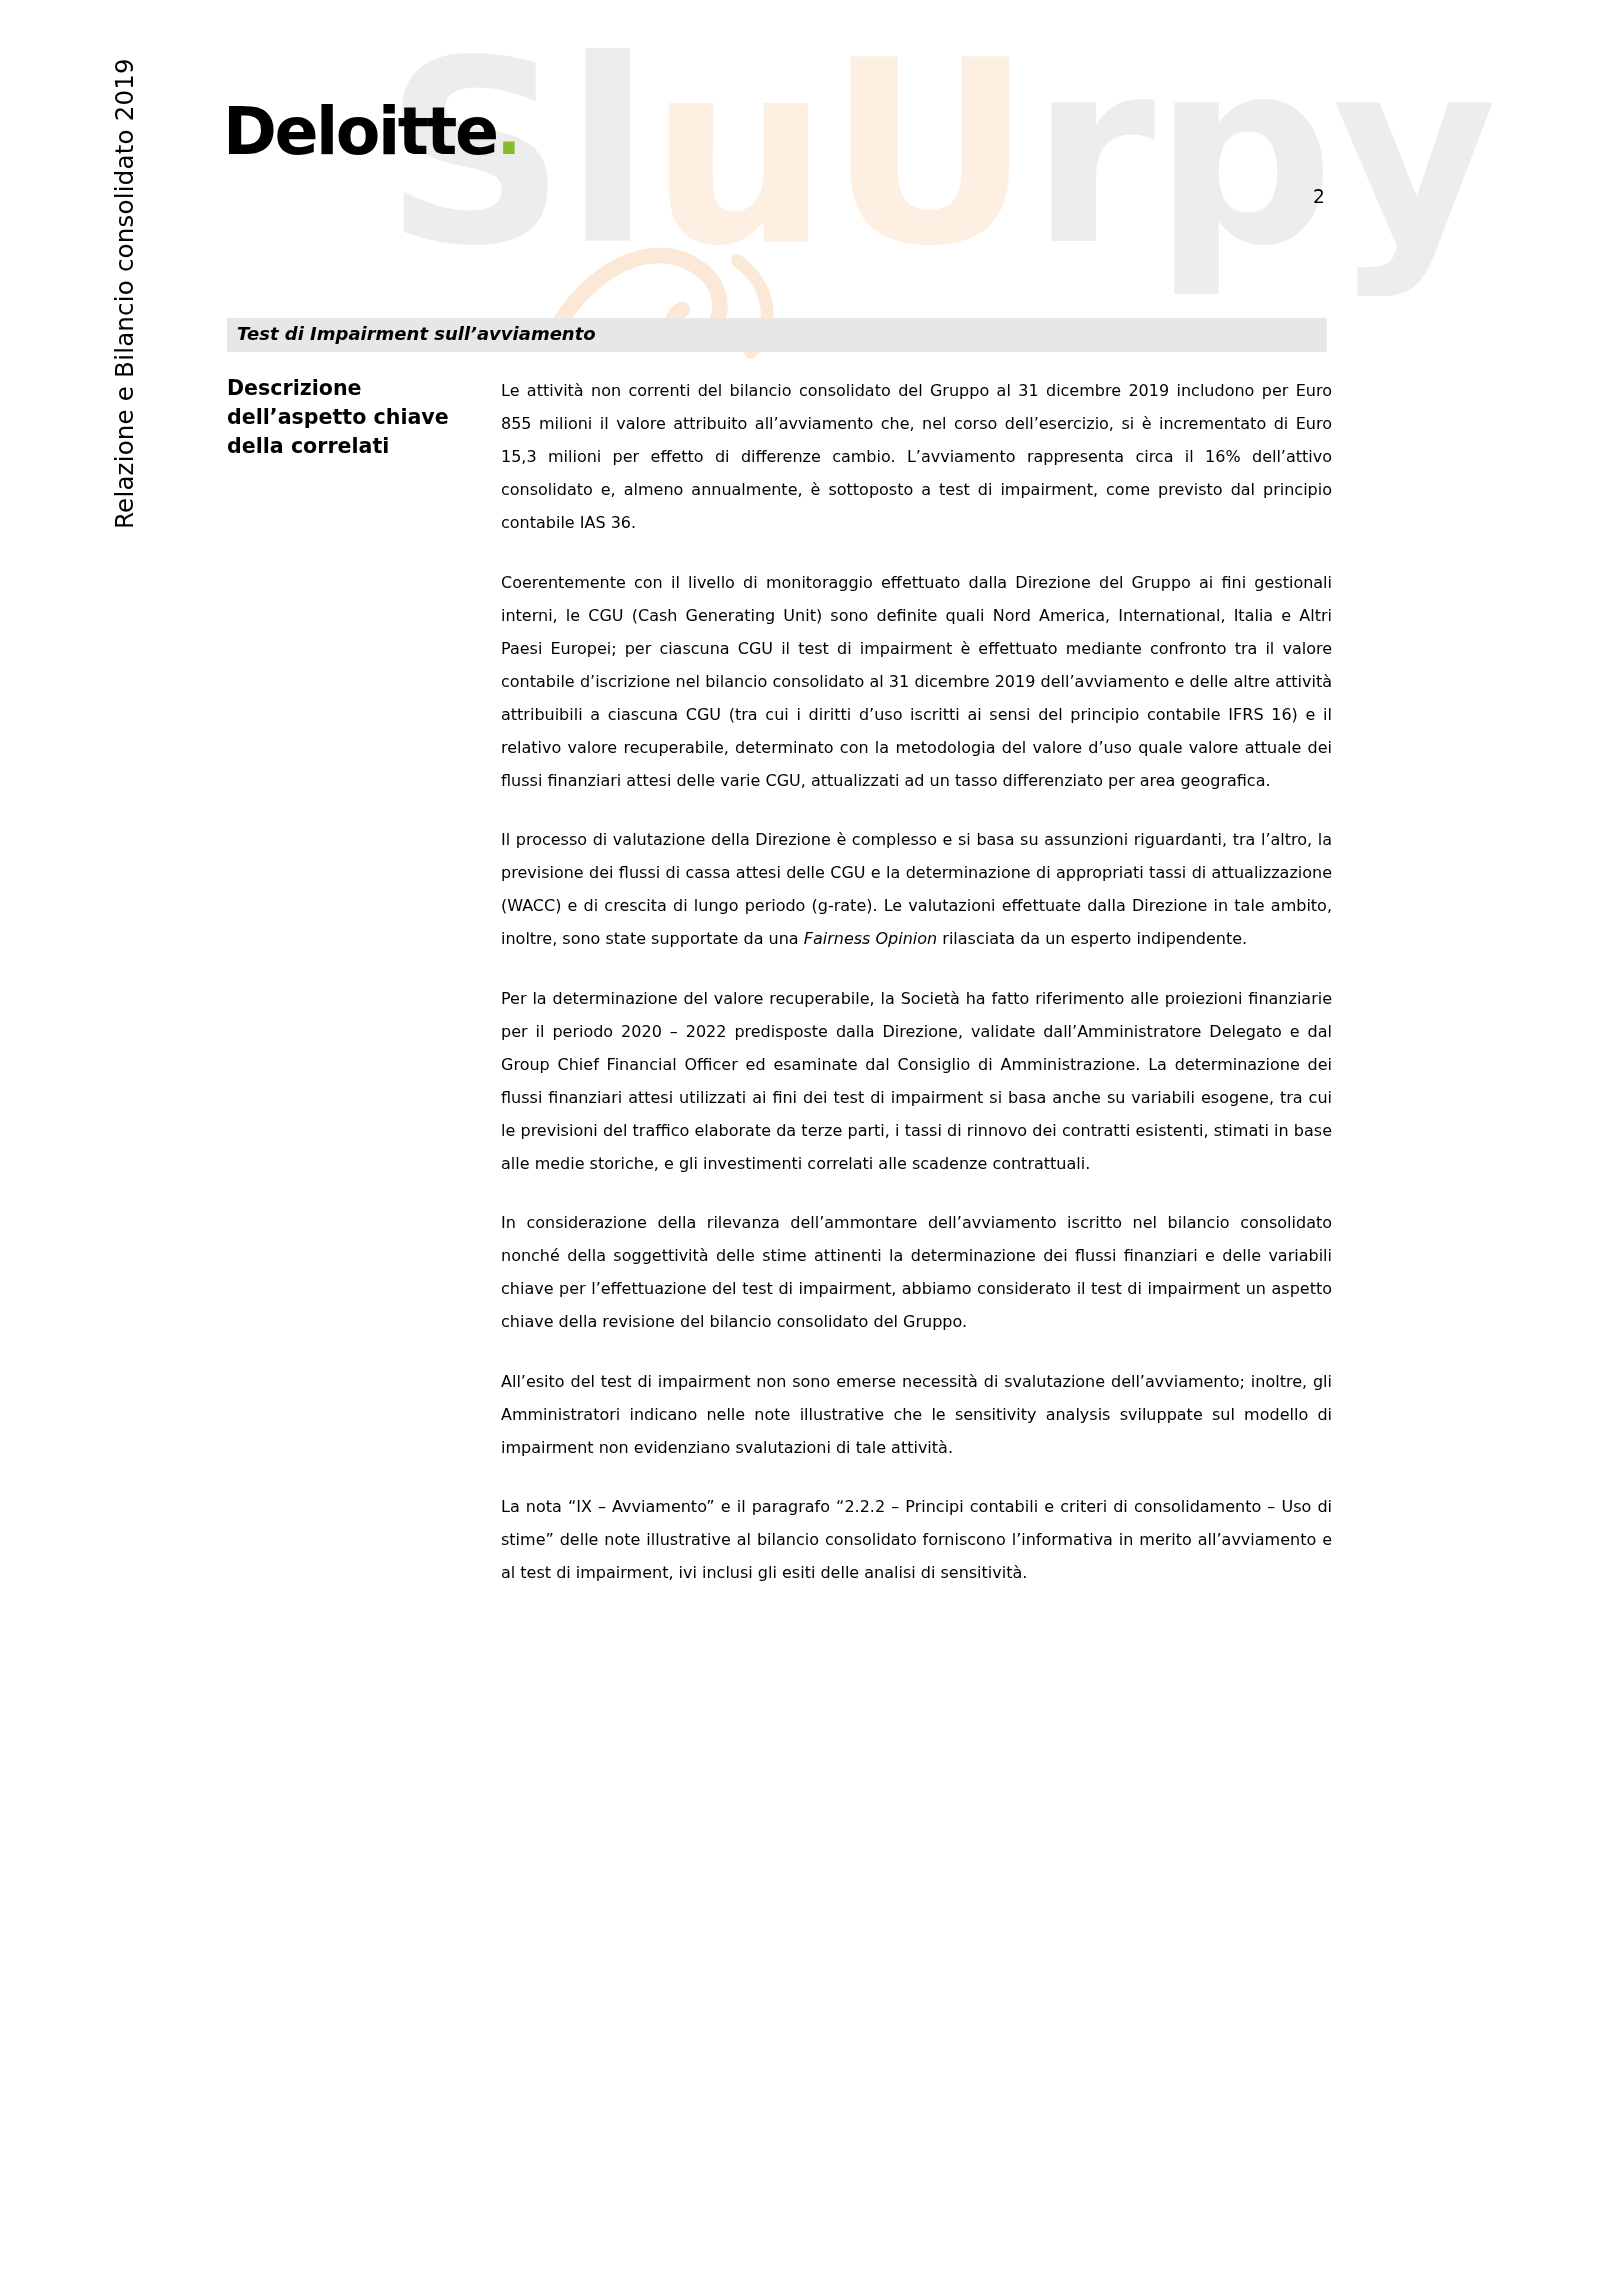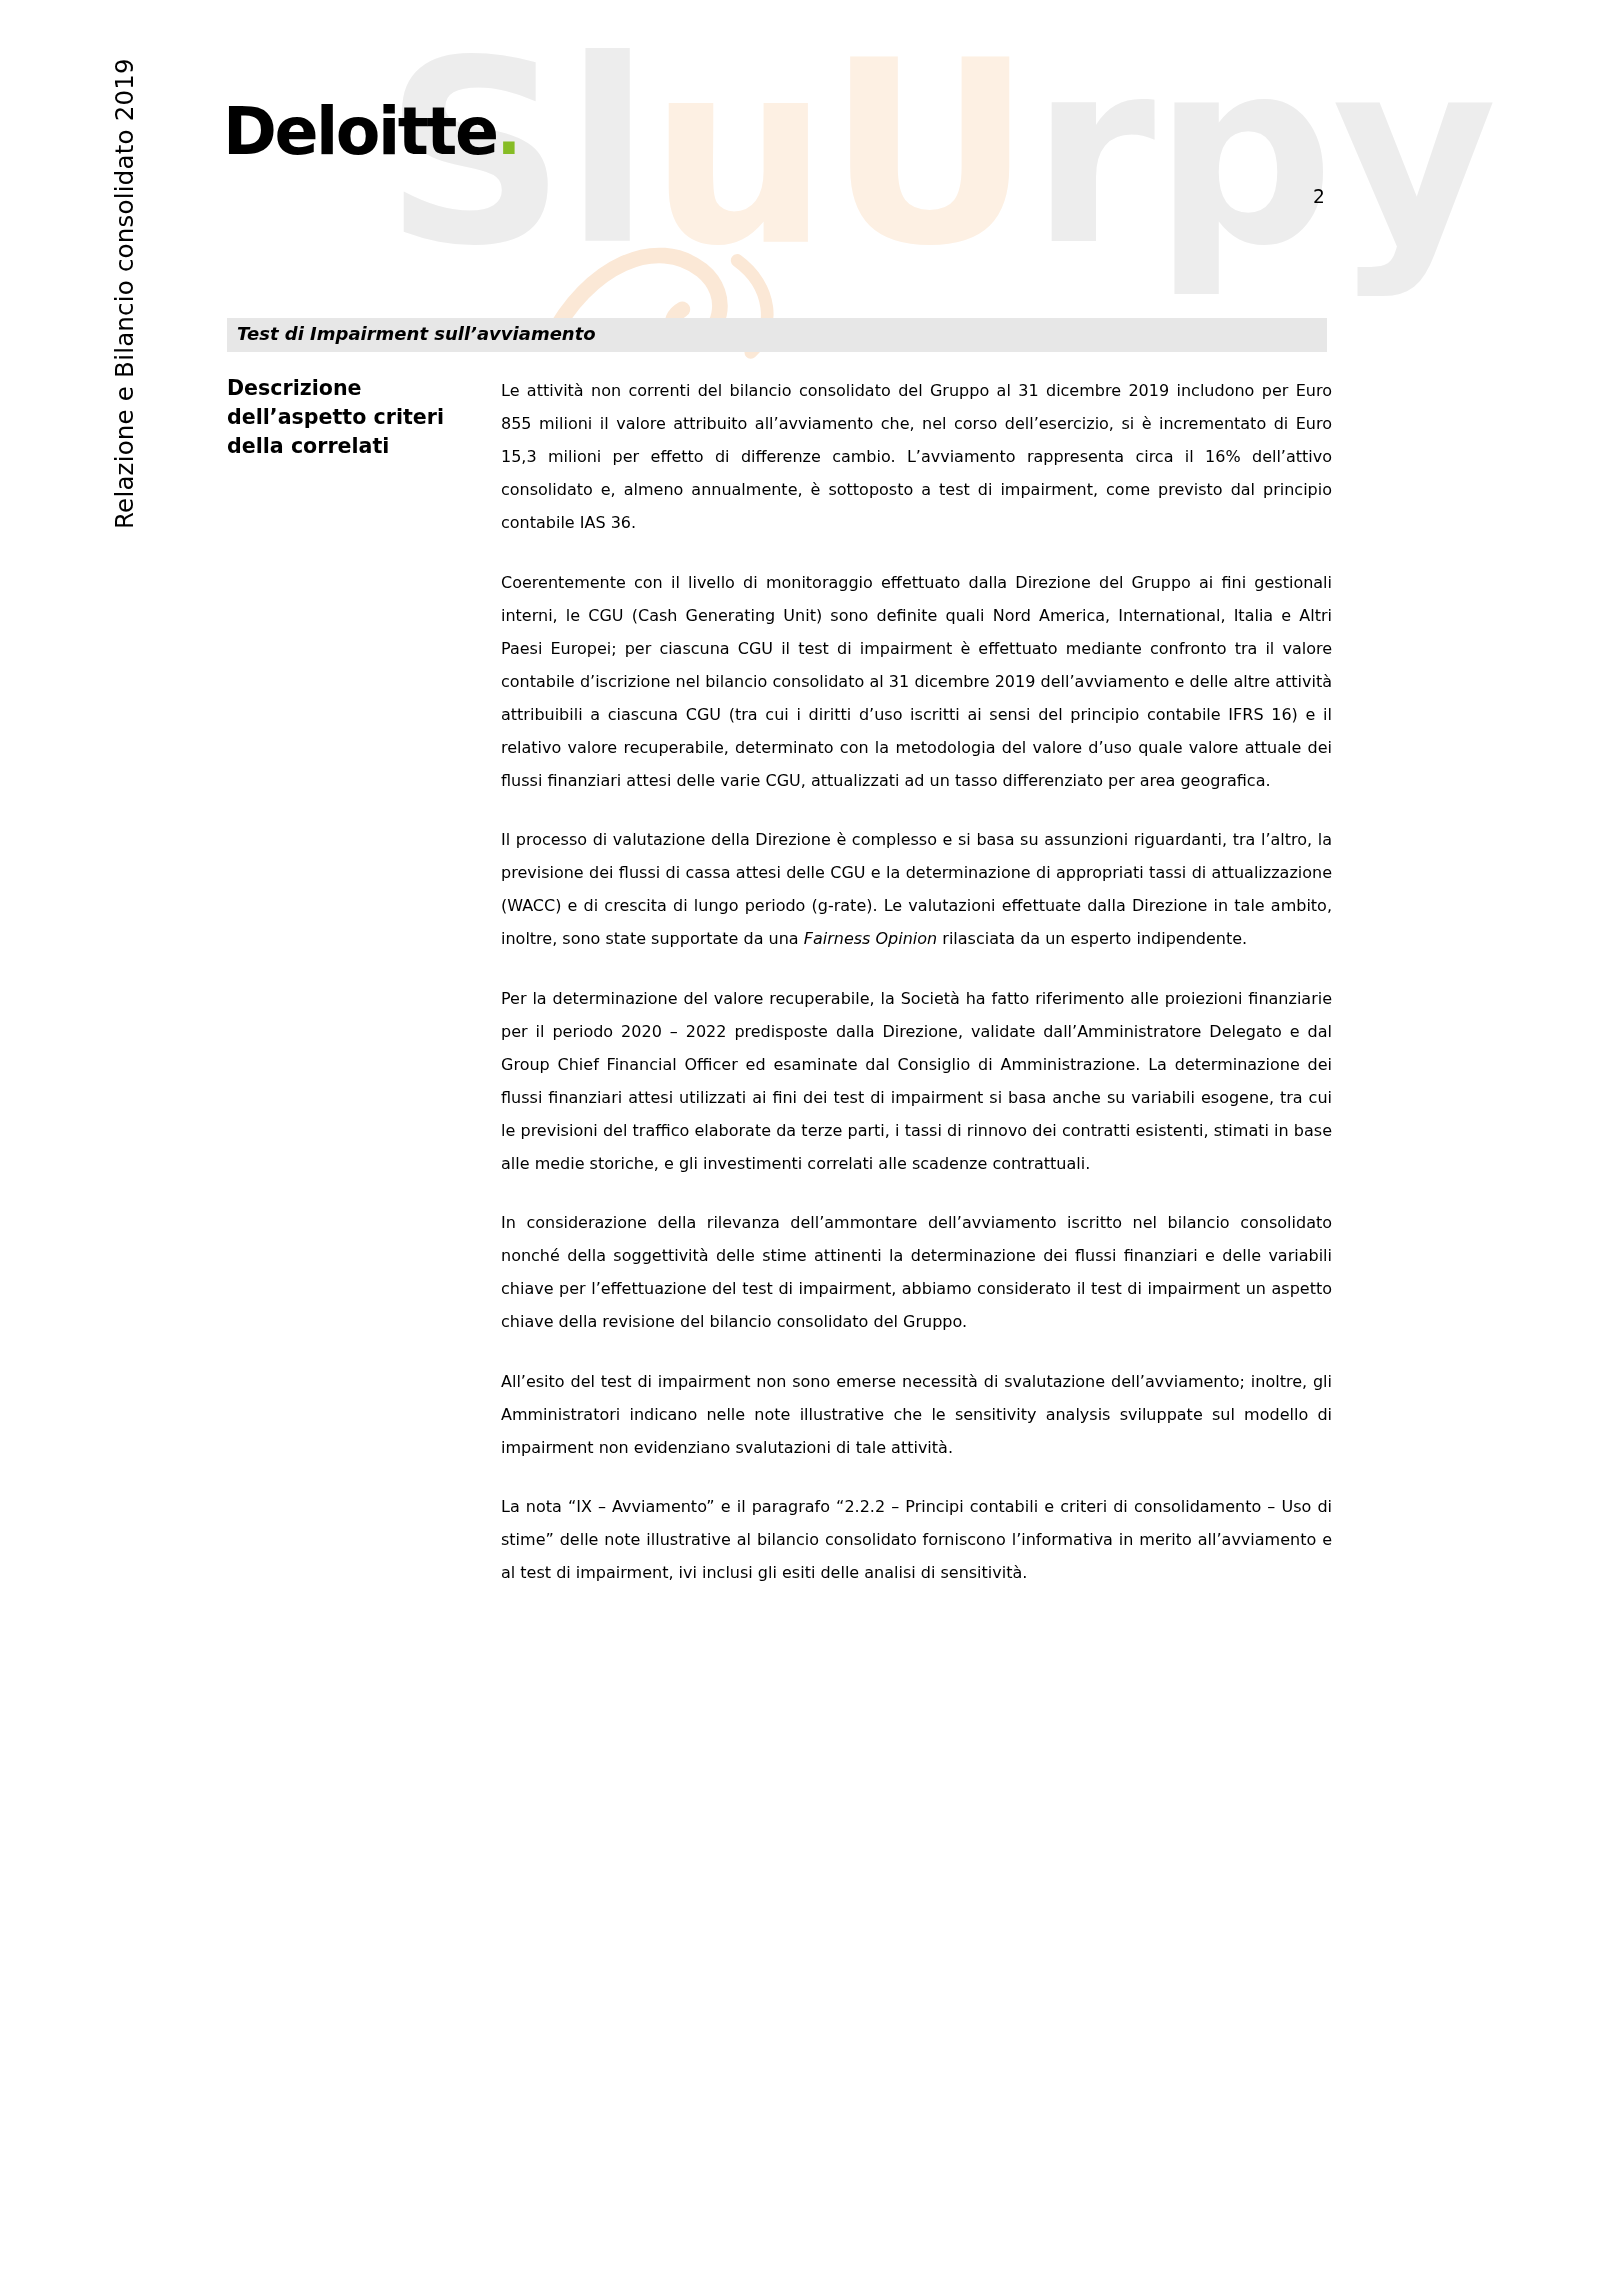--- a/index.html
+++ b/index.html
@@ -194,21 +194,21 @@
 
   <div id="header-page-number">2</div>
 
   <div id="title-band"></div>
   <div id="title-band-label">Test di Impairment sull’avviamento</div>
 
   <div id="body-area">
 
     <div id="label-col">
       <div>Descrizione</div>
-      <div>dell’aspetto criteri</div>
+      <div>dell’aspetto chiave</div>
       <div>della correlati</div>
     </div>
 
     <div id="text-col">
       <p>Le attività non correnti del bilancio consolidato del Gruppo al 31 dicembre 2019 includono per Euro 855 milioni il valore attribuito all’avviamento che, nel corso dell’esercizio, si è incrementato di Euro 15,3 milioni per effetto di differenze cambio. L’avviamento rappresenta circa il 16% dell’attivo consolidato e, almeno annualmente, è sottoposto a test di impairment, come previsto dal principio contabile IAS 36.</p>
       <p>Coerentemente con il livello di monitoraggio effettuato dalla Direzione del Gruppo ai fini gestionali interni, le CGU (Cash Generating Unit) sono definite quali Nord America, International, Italia e Altri Paesi Europei; per ciascuna CGU il test di impairment è effettuato mediante confronto tra il valore contabile d’iscrizione nel bilancio consolidato al 31 dicembre 2019 dell’avviamento e delle altre attività attribuibili a ciascuna CGU (tra cui i diritti d’uso iscritti ai sensi del principio contabile IFRS 16) e il relativo valore recuperabile, determinato con la metodologia del valore d’uso quale valore attuale dei flussi finanziari attesi delle varie CGU, attualizzati ad un tasso differenziato per area geografica.</p>
       <p><span>Il processo di valutazione della Direzione è complesso e si basa su assunzioni riguardanti, tra l’altro, la previsione dei flussi di cassa attesi delle CGU e la determinazione di appropriati tassi di attualizzazione (WACC) e di crescita di lungo periodo (g-rate). Le valutazioni effettuate dalla Direzione in tale ambito, inoltre, sono state supportate da una </span><span class="it">Fairness Opinion</span><span> rilasciata da un esperto indipendente.</span></p>
       <p>Per la determinazione del valore recuperabile, la Società ha fatto riferimento alle proiezioni finanziarie per il periodo 2020 – 2022 predisposte dalla Direzione, validate dall’Amministratore Delegato e dal Group Chief Financial Officer ed esaminate dal Consiglio di Amministrazione. La determinazione dei flussi finanziari attesi utilizzati ai fini dei test di impairment si basa anche su variabili esogene, tra cui le previsioni del traffico elaborate da terze parti, i tassi di rinnovo dei contratti esistenti, stimati in base alle medie storiche, e gli investimenti correlati alle scadenze contrattuali.</p>
       <p>In considerazione della rilevanza dell’ammontare dell’avviamento iscritto nel bilancio consolidato nonché della soggettività delle stime attinenti la determinazione dei flussi finanziari e delle variabili chiave per l’effettuazione del test di impairment, abbiamo considerato il test di impairment un aspetto chiave della revisione del bilancio consolidato del Gruppo.</p>
       <p>All’esito del test di impairment non sono emerse necessità di svalutazione dell’avviamento; inoltre, gli Amministratori indicano nelle note illustrative che le sensitivity analysis sviluppate sul modello di impairment non evidenziano svalutazioni di tale attività.</p>

